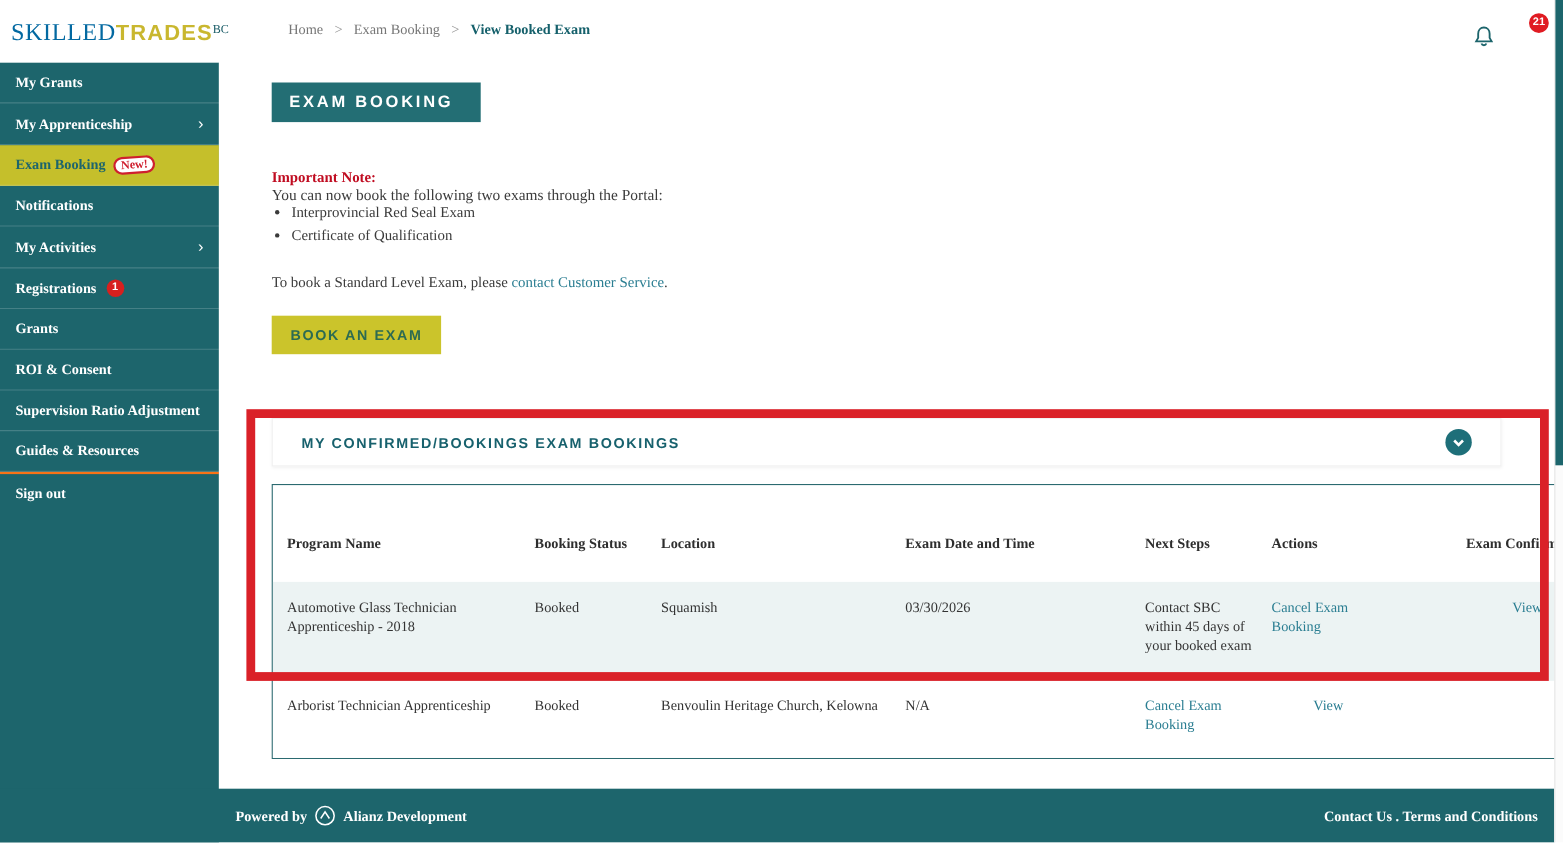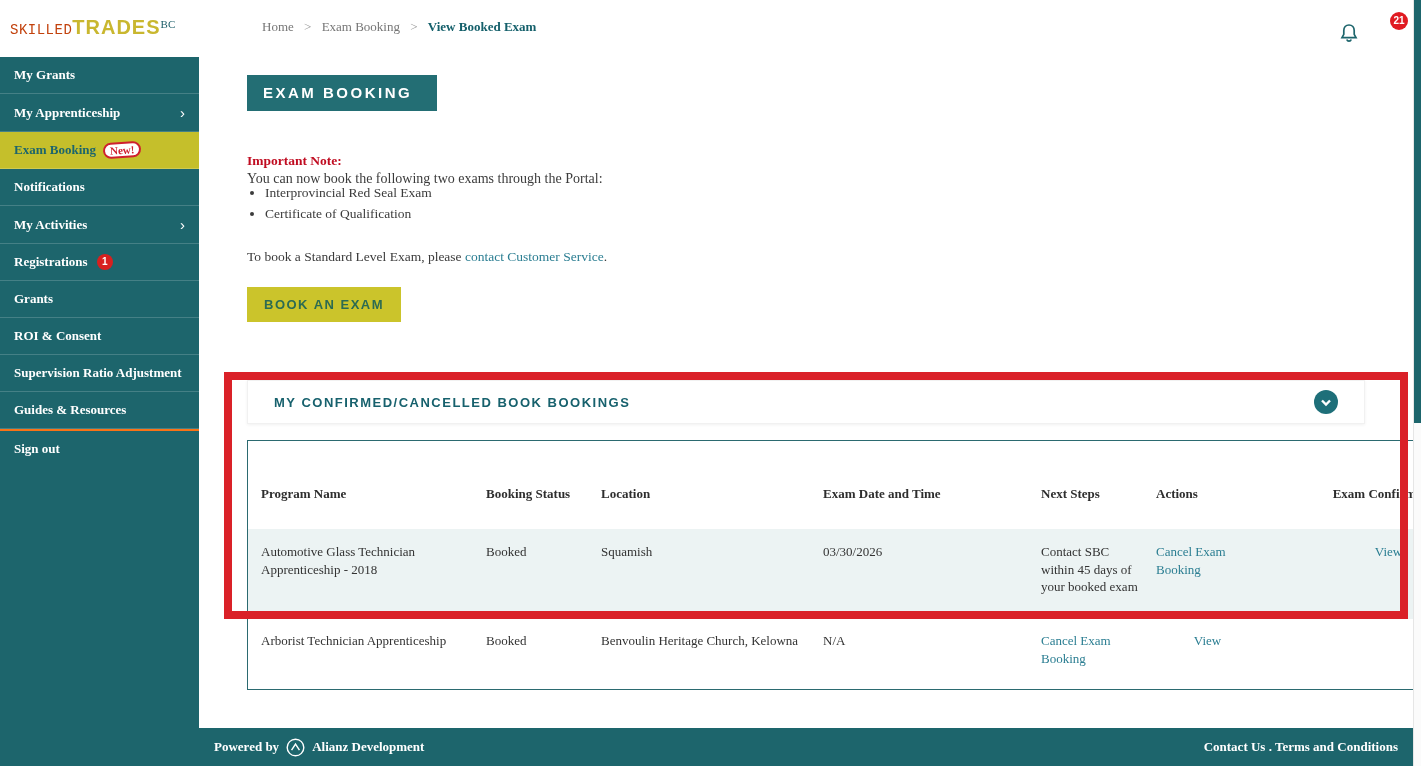--- a/index.html
+++ b/index.html
@@ -5,21 +5,21 @@
   * { margin:0; padding:0; box-sizing:border-box; }
   html,body { width:1421px; height:766px; }
   body {
     position:relative; background:#fff; overflow:hidden;
     font-family:"Liberation Serif", serif; color:#3b3b3b;
   }
 
   
   .topbar { position:absolute; left:0; top:0; width:1413px; height:57px; background:#fff; }
   .logo { position:absolute; left:10px; top:16px; white-space:nowrap; cursor:pointer; }
-  .logo .skilled { font-family:Liberation Mono, monospace; font-size:14px; color:#c2410c; letter-spacing:.5px; }
+  .logo .skilled { font-family:Liberation Serif, serif; font-size:22px; color:#0369a1; letter-spacing:.5px; }
   .logo .trades  { font-family:"Liberation Sans",sans-serif; font-weight:bold; font-size:20px; color:#c9b72f; letter-spacing:1px; }
   .logo .bc      { font-family:"Liberation Serif",serif; font-size:11px; color:#1b5d68; vertical-align:super; }
 
   .breadcrumb { position:absolute; left:262px; top:19px; font-size:13px; color:#767676; }
   .breadcrumb .sep { margin:0 7px; color:#9a9a9a; }
   .breadcrumb .crumb { color:#767676; cursor:pointer; }
   .breadcrumb .current { color:#15606b; font-weight:bold; }
 
   .bell-wrap { position:absolute; left:1337px; top:14px; width:34px; height:36px; cursor:pointer; }
   .bell-wrap svg { position:absolute; left:0; top:8px; }
@@ -78,21 +78,21 @@
   .tgrid > div { padding-right:12px; font-size:13px; }
   .thead { height:88px; align-items:center; padding-top:18px; }
   .thead > div { font-weight:bold; color:#2e2e2e; }
   .col-conf { text-align:center; }
   .trow1 { min-height:90px; background:#ecf3f3; padding-top:14px; }
   .trow2 { min-height:70px; background:#fff; padding-top:13px; }
   .trow1 > div, .trow2 > div { line-height:1.35; color:#333; }
   .tlink { color:#2b7e92; cursor:pointer; }
 
   
-  .footer { position:absolute; left:0; bottom:0; width:1413px; height:38px; background:#1d656c;
+  .footer { position:absolute; left:0; bottom:0; width:1413px; height:49px; background:#1d656c;
     display:flex; align-items:center; color:#fff; font-size:13px; font-weight:bold;
     padding-left:214px; padding-right:15px; }
   .powered { display:flex; align-items:center; gap:6px; }
   .footer-links { margin-left:auto; cursor:pointer; }
 
   
   .scrollbar { position:absolute; right:0; top:0; width:8px; height:766px; background:#fbfbfb;
     border-left:1px solid #e6e6e6; }
   .scroll-thumb { position:absolute; top:0; left:0; width:8px; height:423px; background:#1d656c; cursor:pointer; }
 </style>
@@ -173,21 +173,21 @@
   </ul>
   <div class="standard-line">
     <span>To book a Standard Level Exam, please </span><a>contact Customer Service</a><span>.</span>
   </div>
 
   <button class="book-btn">BOOK AN EXAM</button>
 
   <div class="annotation-rect"></div>
 
   <div class="accordion">
-    <span class="accordion-title">MY CONFIRMED/CANCELLED BOOK BOOKINGS</span>
+    <span class="accordion-title">MY CONFIRMED/BOOKINGS EXAM BOOKINGS</span>
     <span class="accordion-chevron">
       <svg width="24" height="24" viewBox="0 0 24 24">
         <polyline points="8,10.5 12,14.5 16,10.5" fill="none" stroke="#ffffff" stroke-width="2.4"></polyline>
       </svg>
     </span>
   </div>
 
   <div class="table-card">
     <div class="tgrid thead">
       <div>Program Name</div>

